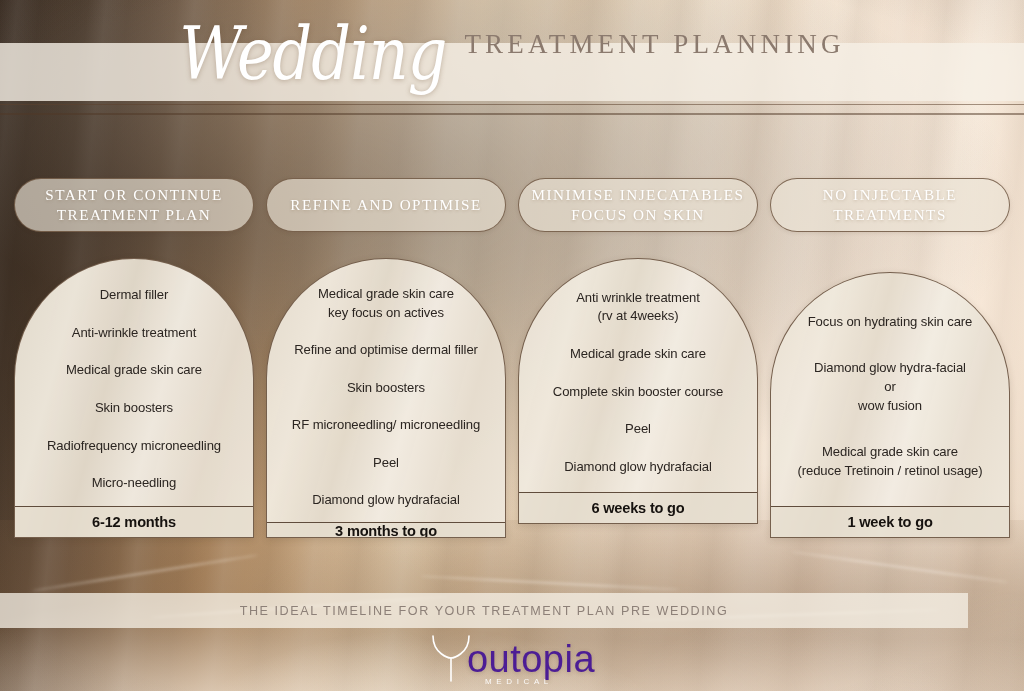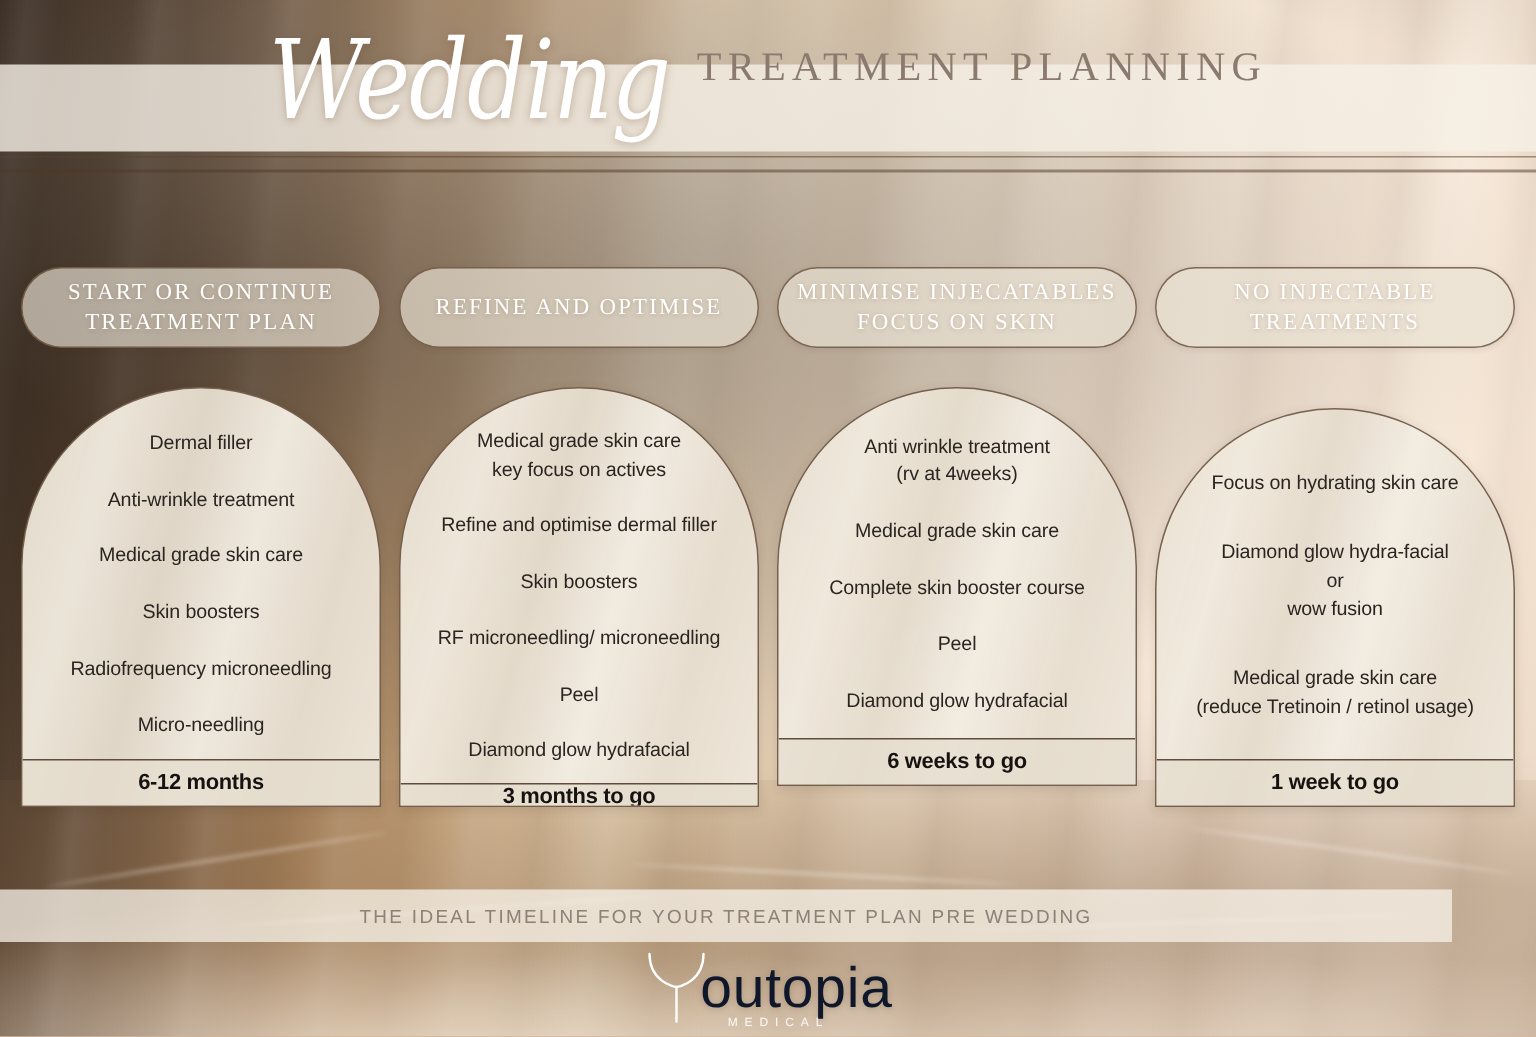--- a/index.html
+++ b/index.html
@@ -216,21 +216,21 @@
   .logo-row{
     display:flex; align-items:flex-start; justify-content:center;
     height:44px;
   }
   .logo-y{ position:relative; width:44px; height:46px; }
   .logo-y svg{ position:absolute; left:0; top:-2px; }
   .logo-word{
     font-family:"Liberation Sans", sans-serif;
     font-size:38px;
     font-weight:300;
-    color:#0f172a;
+    color:#4c1d95;
     letter-spacing:0.5px;
     line-height:1;
     margin-left:-6px;
     margin-top:6px;
     text-shadow:0 1px 4px rgba(110,82,58,.30);
   }
   .logo-sub{
     font-family:"Liberation Sans", sans-serif;
     font-size:8px;
     color:rgba(255,255,255,0.92);

